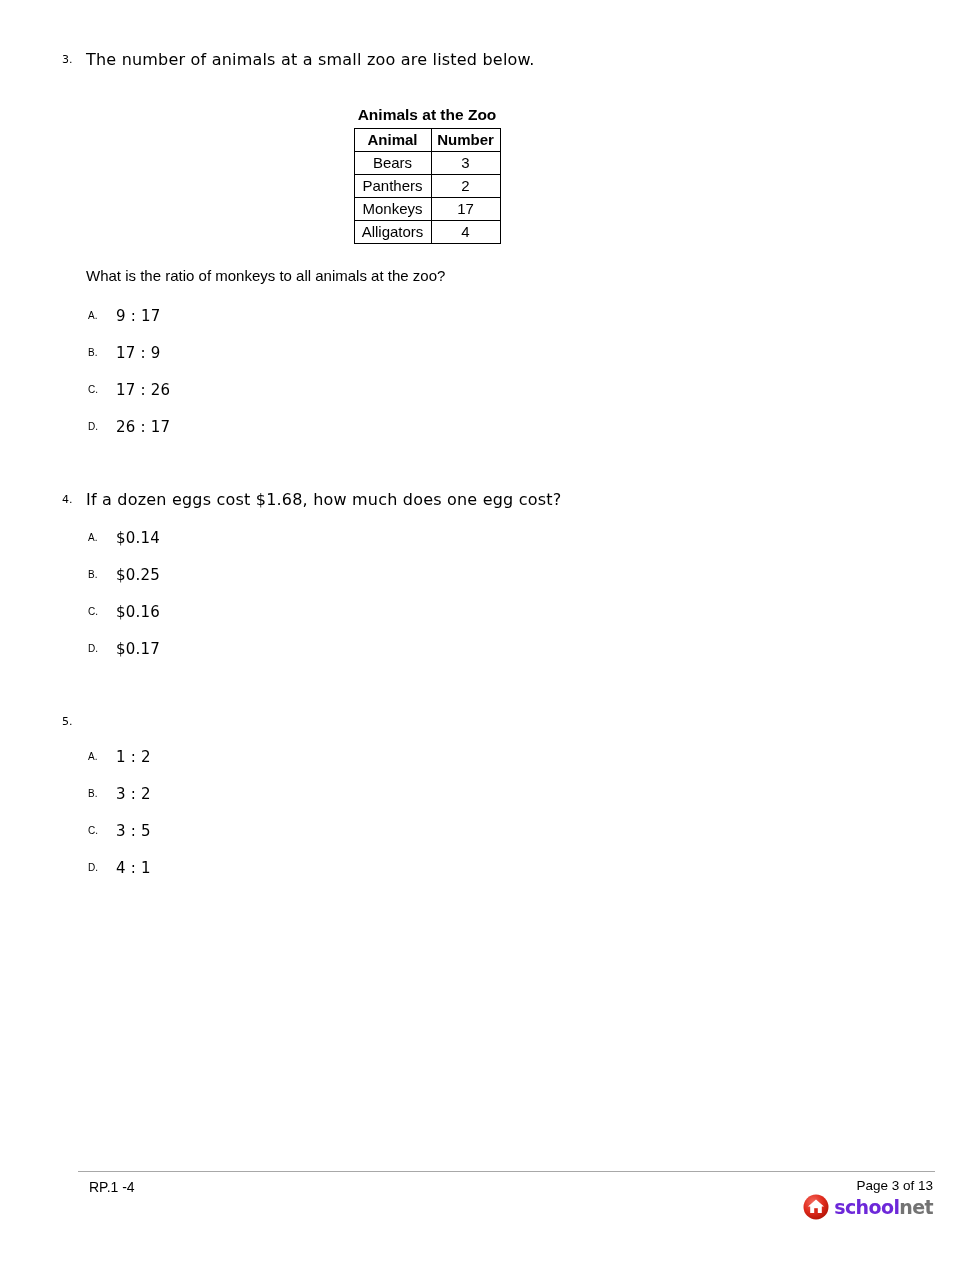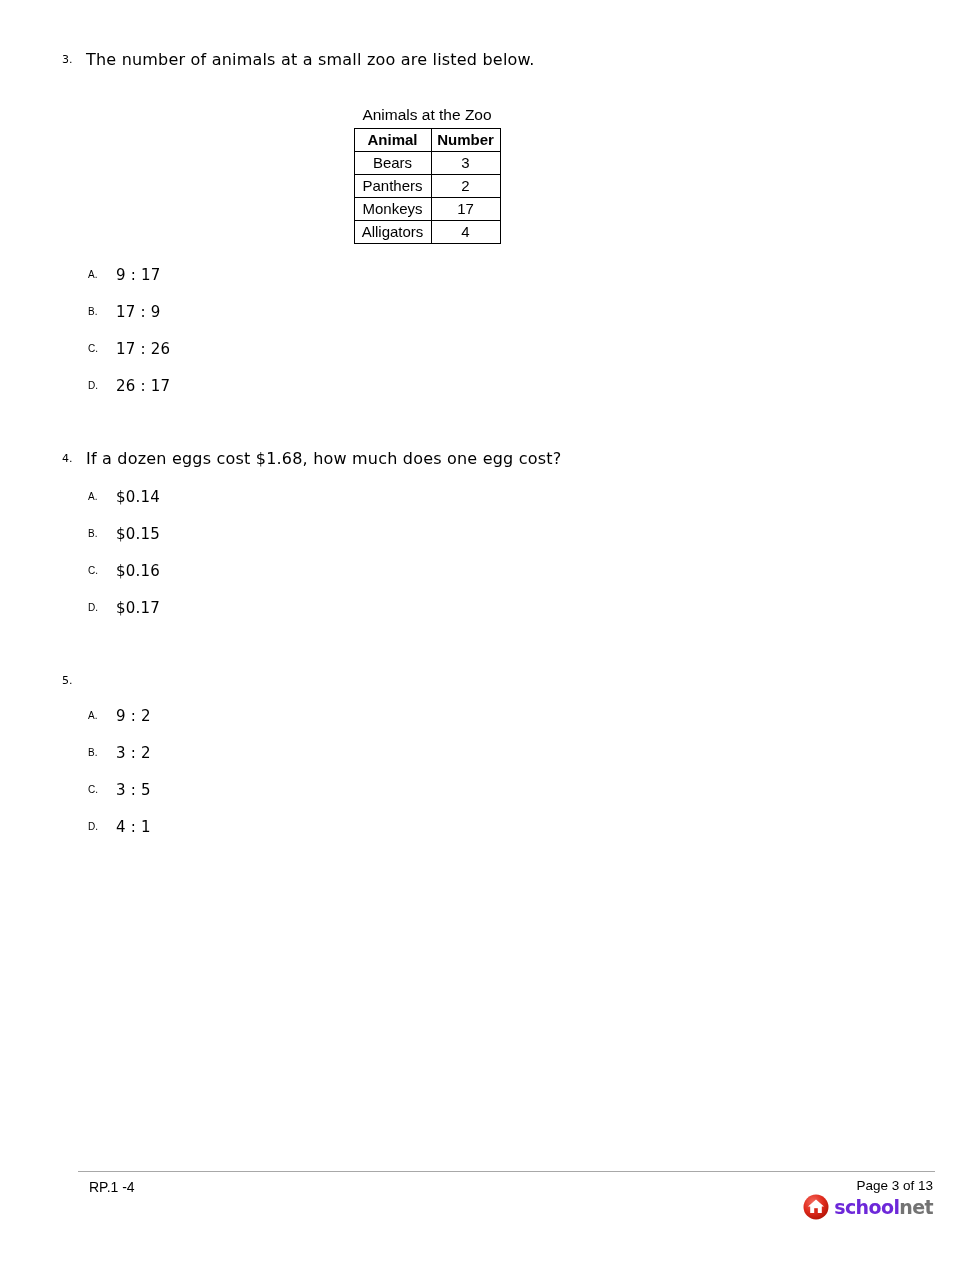--- a/index.html
+++ b/index.html
@@ -48,21 +48,21 @@
 
   
   .table-wrap {
     margin-top: 35px;
     margin-left: 347px;
     width: 160px;
     text-align: center;
   }
   .table-title {
     font-family: "Liberation Sans", sans-serif;
-    font-weight: normal;
+    font-weight: bold;
     font-size: 15.5px;
     line-height: 18px;
     white-space: nowrap;
     margin-bottom: 4px;
   }
   table.zoo {
     border-collapse: collapse;
     margin: 0 auto;
     font-family: "Liberation Sans", sans-serif;
     font-size: 15px;
@@ -191,20 +191,21 @@
             <td>17</td>
           </tr>
           <tr>
             <td>Alligators</td>
             <td>4</td>
           </tr>
         </tbody>
       </table>
     </div>
 
+    <div class="q-prompt arial">What is the ratio of monkeys to all animals at the zoo?</div>
 
     <div class="options">
       <div class="option">
         <span class="opt-letter">A.</span>
         <span class="opt-value">9 : 17</span>
       </div>
       <div class="option">
         <span class="opt-letter">B.</span>
         <span class="opt-value">17 : 9</span>
       </div>
@@ -224,41 +225,41 @@
       <span class="q-num">4.</span>
       <span class="q-text">If a dozen eggs cost $1.68, how much does one egg cost?</span>
     </div>
     <div class="options">
       <div class="option">
         <span class="opt-letter">A.</span>
         <span class="opt-value">$0.14</span>
       </div>
       <div class="option">
         <span class="opt-letter">B.</span>
-        <span class="opt-value">$0.15</span>
+        <span class="opt-value">$0.25</span>
       </div>
       <div class="option">
         <span class="opt-letter">C.</span>
         <span class="opt-value">$0.16</span>
       </div>
       <div class="option">
         <span class="opt-letter">D.</span>
         <span class="opt-value">$0.17</span>
       </div>
     </div>
   </div>
 
   <div class="question" id="q5">
     <div class="q-header">
       <span class="q-num">5.</span>
     </div>
     <div class="options">
       <div class="option">
         <span class="opt-letter">A.</span>
-        <span class="opt-value">9 : 2</span>
+        <span class="opt-value">1 : 2</span>
       </div>
       <div class="option">
         <span class="opt-letter">B.</span>
         <span class="opt-value">3 : 2</span>
       </div>
       <div class="option">
         <span class="opt-letter">C.</span>
         <span class="opt-value">3 : 5</span>
       </div>
       <div class="option">

